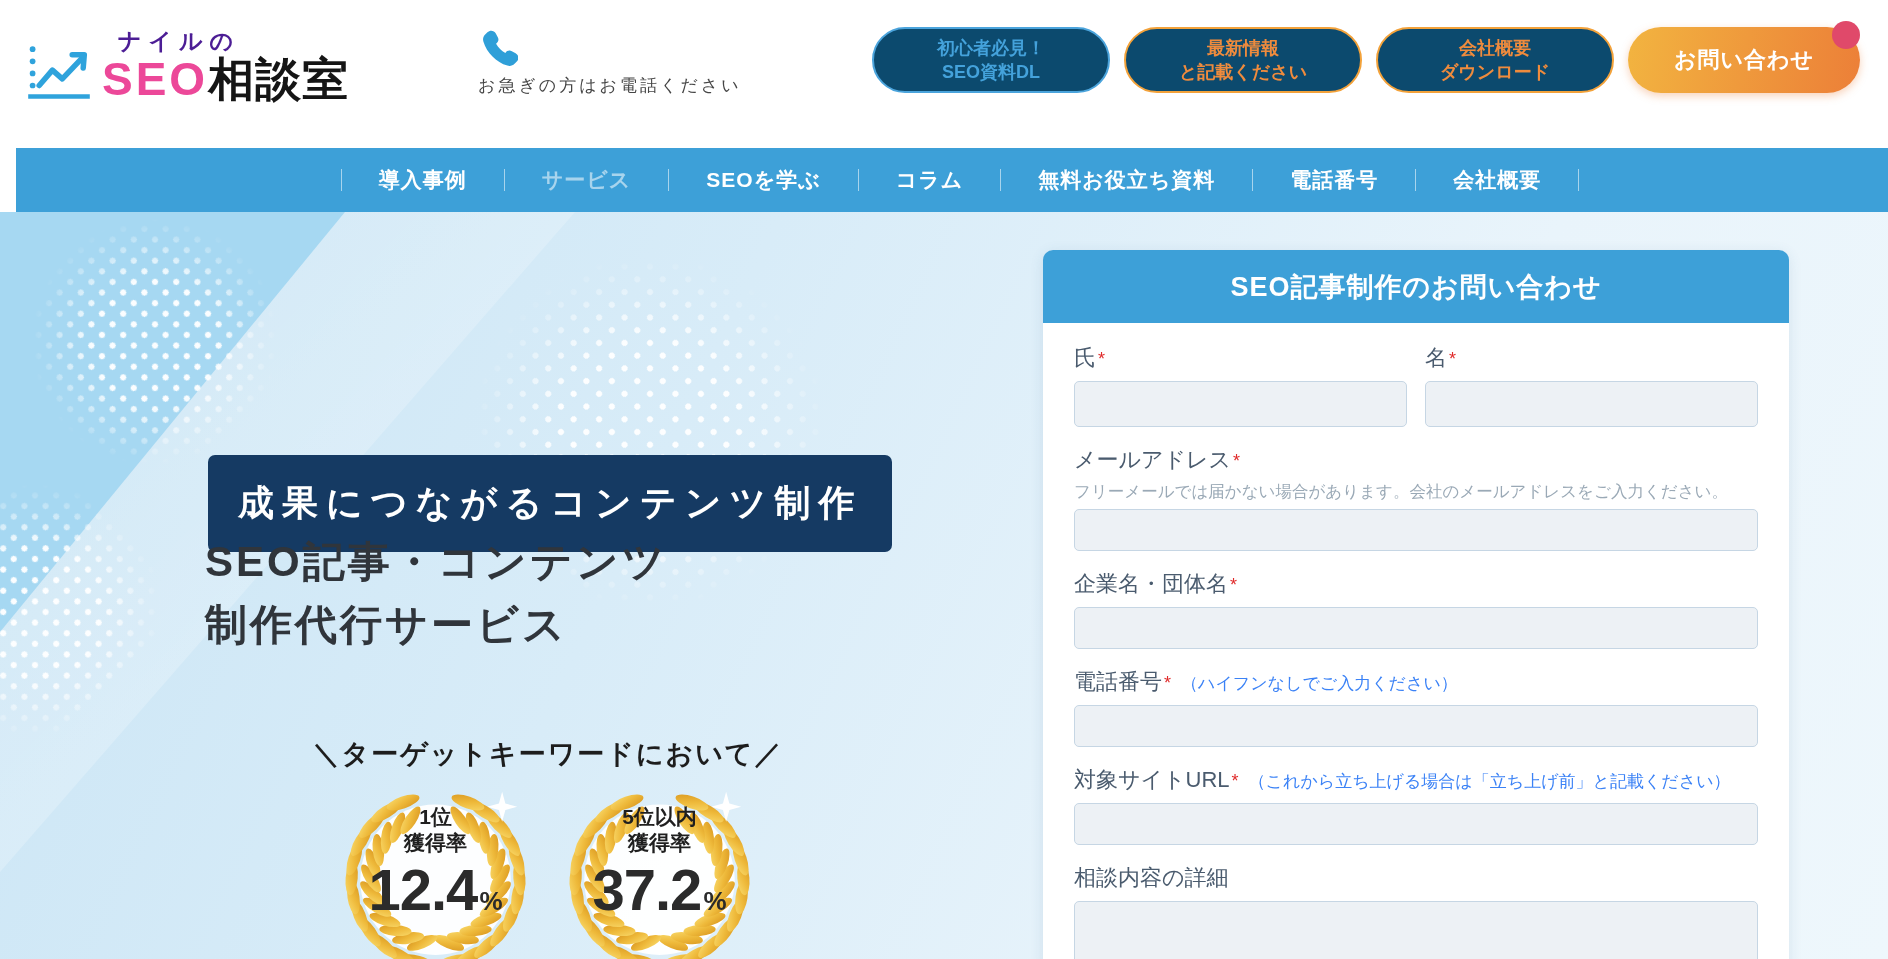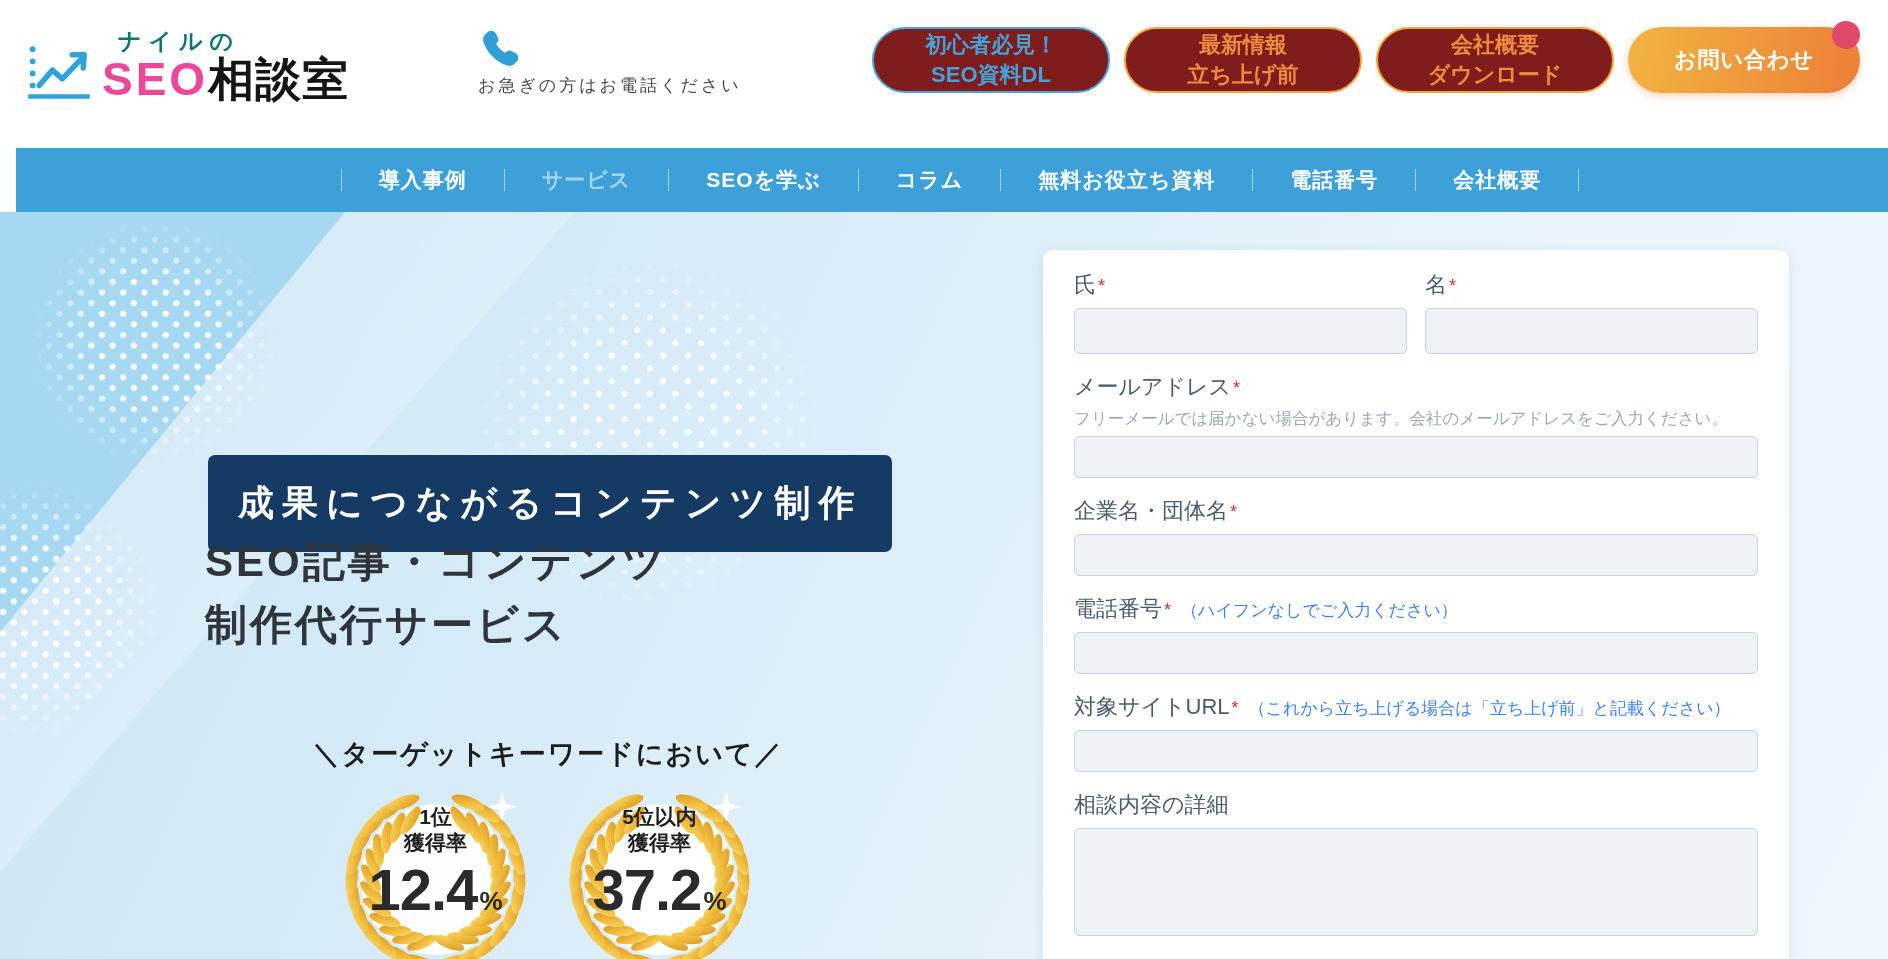--- a/index.html
+++ b/index.html
@@ -8,34 +8,34 @@
     position:relative;
     font-family:"Liberation Sans","DejaVu Sans",sans-serif;
     background:#fff;
   }
 
   
   .site-header { position:absolute; left:0; top:0; width:100%; height:148px; background:#fff; z-index:10; }
   .logo { position:absolute; left:26px; top:30px; display:flex; align-items:flex-end; cursor:pointer; }
   .logo-icon { width:66px; height:66px; margin-bottom:4px; }
   .logo-text { margin-left:10px; }
-  .logo-top { color:#0f766e; font-weight:bold; font-size:23px; letter-spacing:7px; margin-left:16px; line-height:1; }
+  .logo-top { color:#4c1d95; font-weight:bold; font-size:23px; letter-spacing:7px; margin-left:16px; line-height:1; }
   .logo-main { font-size:46px; font-weight:bold; line-height:1.15; letter-spacing:1px; }
   .logo-seo { color:#ec4899; letter-spacing:3px; }
   .logo-rest { color:#151515; }
 
   .phone-block { position:absolute; left:478px; top:24px; }
   .phone-row { display:flex; align-items:center; }
   .phone-icon { width:40px; height:40px; margin-right:12px; margin-top:4px; }
   .phone-number { font-size:41px; font-weight:bold; color:#3b3b3b; letter-spacing:1px; }
   .phone-note { font-size:17px; color:#454545; letter-spacing:3px; margin-top:6px; text-align:center; }
 
   .header-buttons { position:absolute; right:28px; top:27px; display:flex; gap:14px; align-items:center; }
   .pill { width:238px; height:66px; border-radius:33px; display:flex; flex-direction:column; justify-content:center;
-          align-items:center; font-weight:bold; font-size:22px; line-height:1.35; background:#7f1d1d; cursor:pointer; }
+          align-items:center; font-weight:bold; font-size:18px; line-height:1.35; background:#0c4a6e; cursor:pointer; }
   .pill.blue   { border:2.5px solid #4ba4dc; color:#44a2db; }
   .pill.orange { border:2.5px solid #f3a23a; color:#ef8b3d; }
   .pill.filled { background:linear-gradient(100deg,#f2b440 0%,#ec7f38 100%); color:#fff; font-size:22px;
                  border:none; position:relative; width:232px; letter-spacing:1px;
                  box-shadow:0 3px 8px rgba(236,127,56,.35); }
   .badge-dot { position:absolute; top:-6px; right:0px; width:28px; height:28px; border-radius:50%; background:#e0496a; }
 
   
   .main-nav { position:absolute; left:16px; top:148px; width:100%; height:64px; background:#3da0d8;
               display:flex; align-items:center; justify-content:center; z-index:10; }
@@ -129,21 +129,21 @@
     <div class="phone-note">お急ぎの方はお電話ください</div>
   </div>
 
   <div class="header-buttons">
     <div class="pill blue">
       <span>初心者必見！</span>
       <span>SEO資料DL</span>
     </div>
     <div class="pill orange">
       <span>最新情報</span>
-      <span>立ち上げ前</span>
+      <span>と記載ください</span>
     </div>
     <div class="pill orange">
       <span>会社概要</span>
       <span>ダウンロード</span>
     </div>
     <div class="pill filled">
       <span>お問い合わせ</span>
       <span class="badge-dot"></span>
     </div>
   </div>
@@ -314,20 +314,21 @@
       <span>5位以内</span><br>
       <span>獲得率</span>
     </div>
     <div class="award-value">
       <span>37.2</span><span class="award-unit">%</span>
     </div>
   </div>
 </section>
 
 <aside class="form-card">
+  <div class="form-header">SEO記事制作のお問い合わせ</div>
   <div class="form-body">
 
     <div class="name-grid">
       <div>
         <div class="field-label first">
           <span>氏</span>
             <span class="req">*</span>
         </div>
         <input class="text-input" type="text" style="">
       </div>

